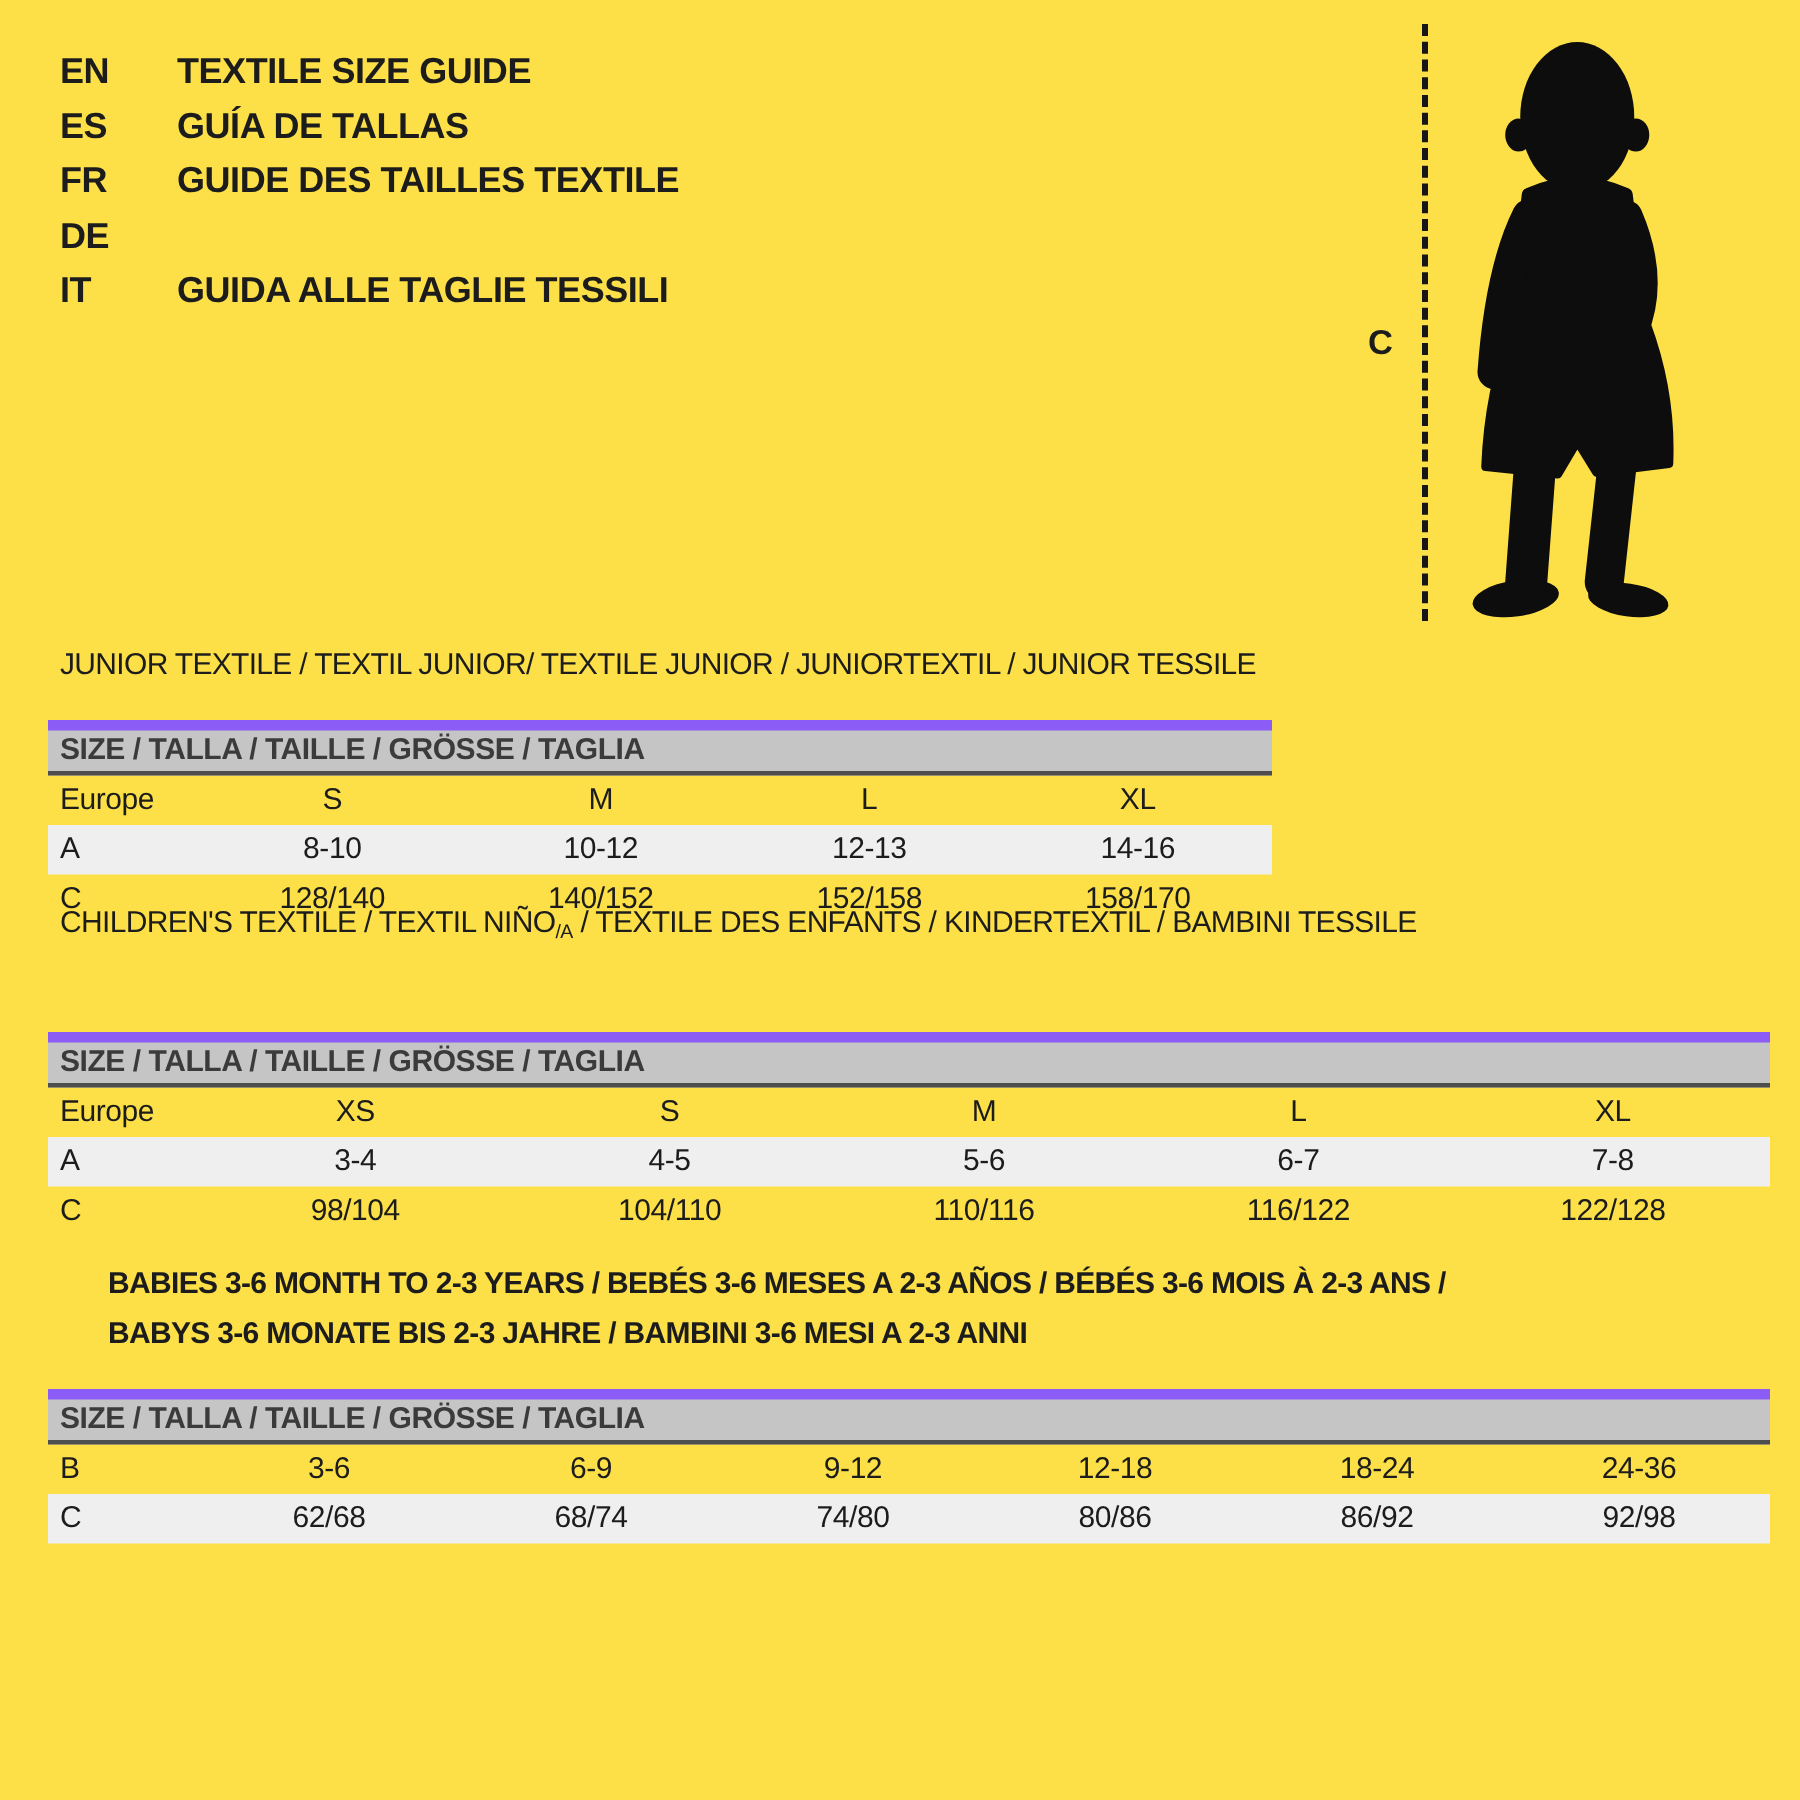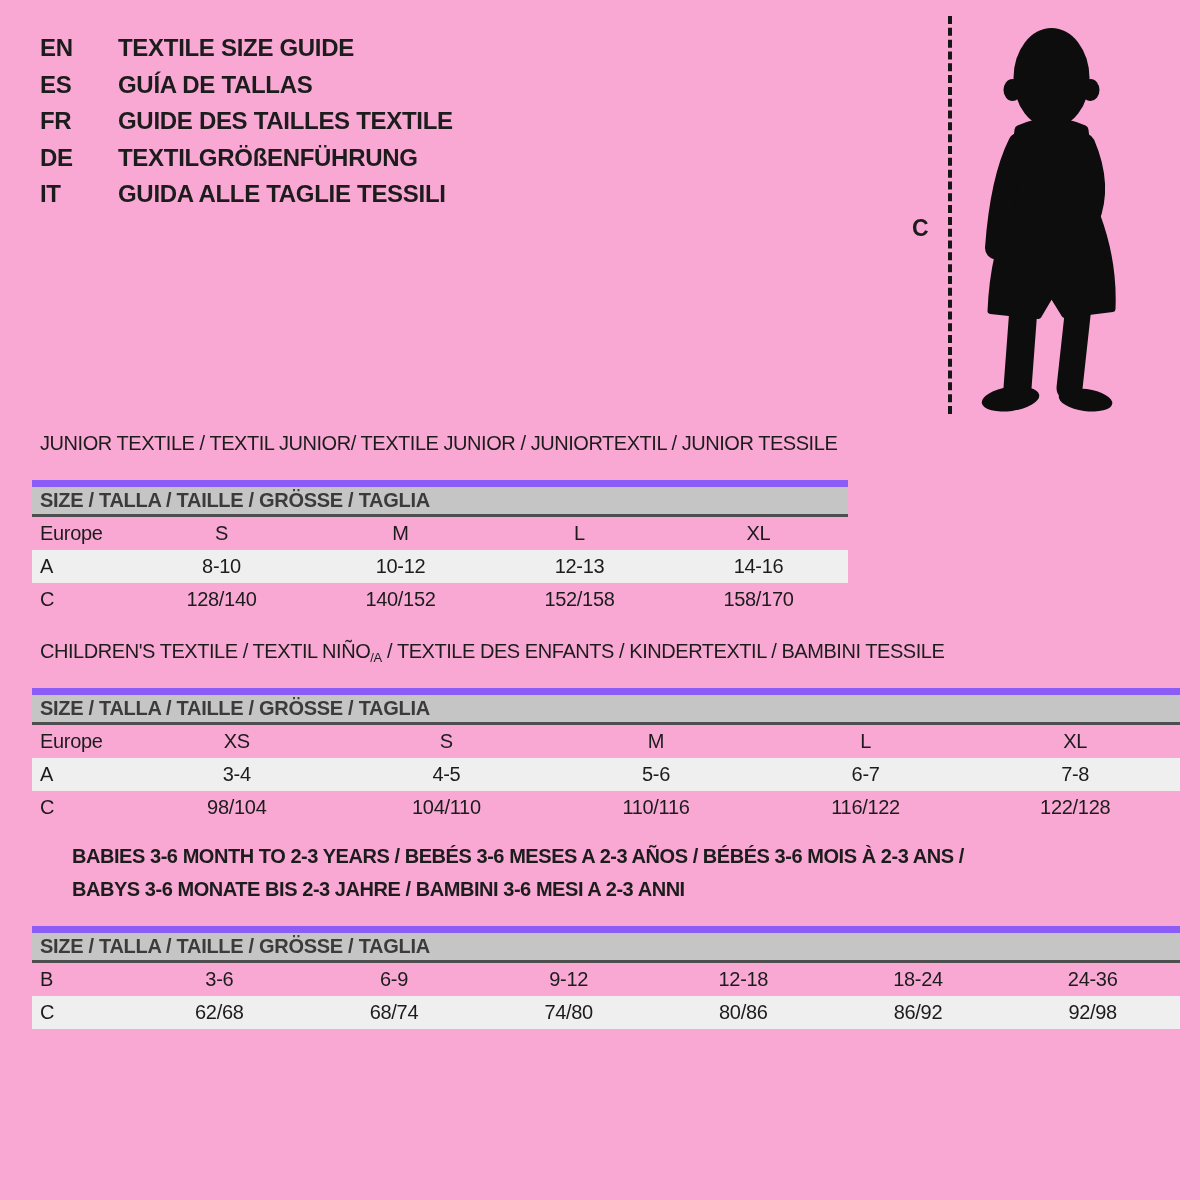--- a/index.html
+++ b/index.html
@@ -1,37 +1,37 @@
 <!DOCTYPE html>
 <html><head>
 <meta charset="utf-8">
 <style>
   html,body { margin:0; padding:0; background:#ffffff; }
   .page {
     position:relative; width:1200px; height:1200px;
-    background:#f9a8d4; overflow:hidden;
+    background:#fde047; overflow:hidden;
     font-family:"Liberation Sans", sans-serif;
     color:#1c1c1c;
   }
 
   
   .lang-list { position:absolute; top:30px; left:40px; }
   .lang-row { display:flex; font-size:24px; font-weight:700; line-height:36.5px; letter-spacing:-0.3px; }
   .lang-code { width:78px; }
   .lang-label { white-space:nowrap; }
 
   
   .figure-label { position:absolute; left:912px; top:215px; font-size:23px; font-weight:700; }
   .measure-line { position:absolute; left:948px; top:16px; height:398px; width:0; border-left:4px dashed #161616; }
   .silhouette { position:absolute; left:960px; top:18px; }
 
   
   .sec-title { position:absolute; left:40px; margin:0; font-size:20px; font-weight:400; letter-spacing:-0.45px; white-space:nowrap; }
   #junior-title { top:432px; }
-  #children-title { top:640px; }
+  #children-title { top:604px; }
   .subscript { font-size:13px; vertical-align:-4px; letter-spacing:-0.3px; }
   .babies-title { position:absolute; left:40px; top:840px; font-size:20px; font-weight:700; letter-spacing:-0.45px; line-height:33px; white-space:nowrap;margin-left:32px; }
 
   
   .table { position:absolute; left:32px; }
   #junior-table { top:480px; width:816px; }
   #children-table { top:688px; width:1148px; }
   #babies-table { top:926px; width:1148px; }
   .thead {
     height:27px; line-height:27px; background:#c5c5c5;
@@ -63,21 +63,20 @@
     <div class="lang-row">
       <span class="lang-code">ES</span>
       <span class="lang-label">GUÍA DE TALLAS</span>
     </div>
     <div class="lang-row">
       <span class="lang-code">FR</span>
       <span class="lang-label">GUIDE DES TAILLES TEXTILE</span>
     </div>
     <div class="lang-row">
       <span class="lang-code">DE</span>
-      <span class="lang-label">TEXTILGRÖßENFÜHRUNG</span>
     </div>
     <div class="lang-row">
       <span class="lang-code">IT</span>
       <span class="lang-label">GUIDA ALLE TAGLIE TESSILI</span>
     </div>
   </div>
 
   <span class="figure-label">C</span>
   <div class="measure-line"></div>
   <svg class="silhouette" width="182" height="400" viewBox="0 0 175 400" aria-hidden="true">

